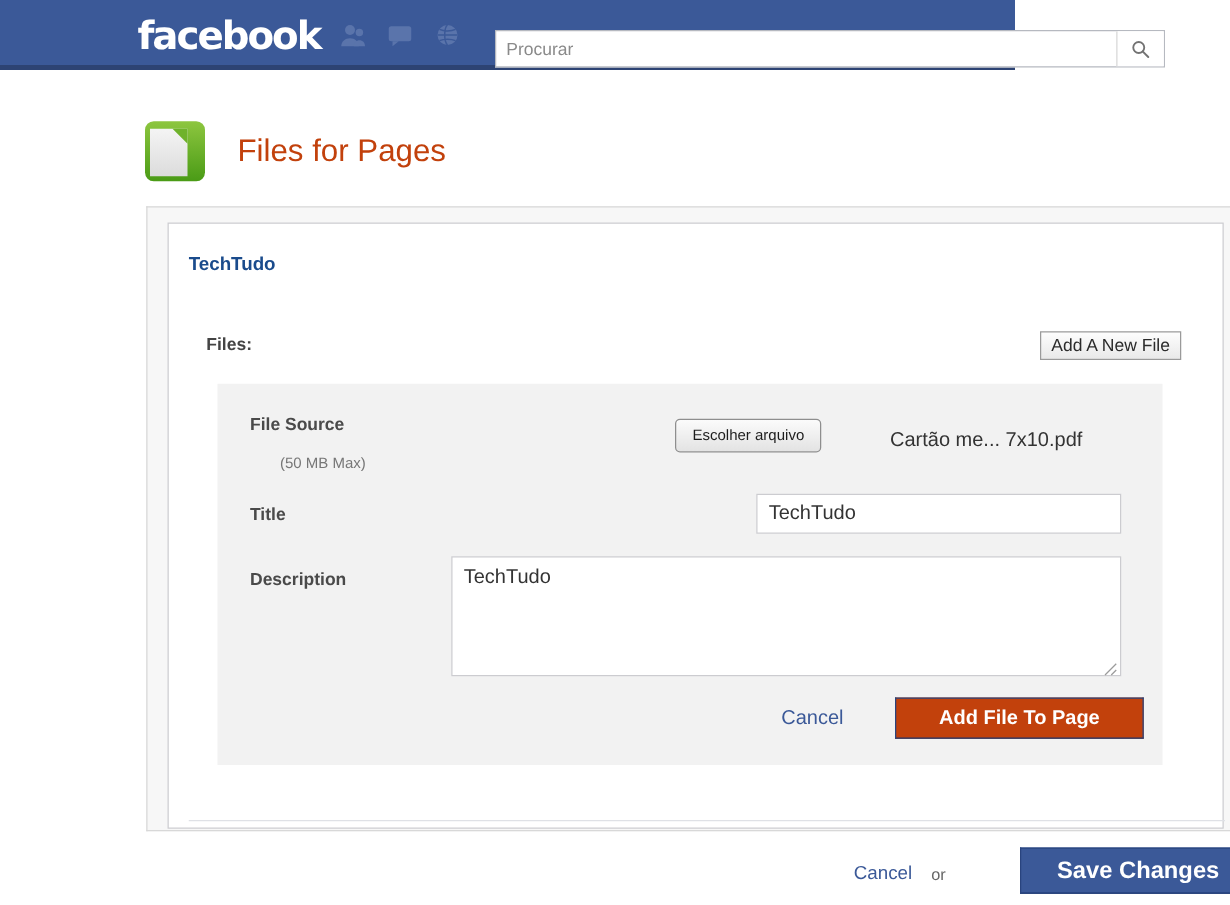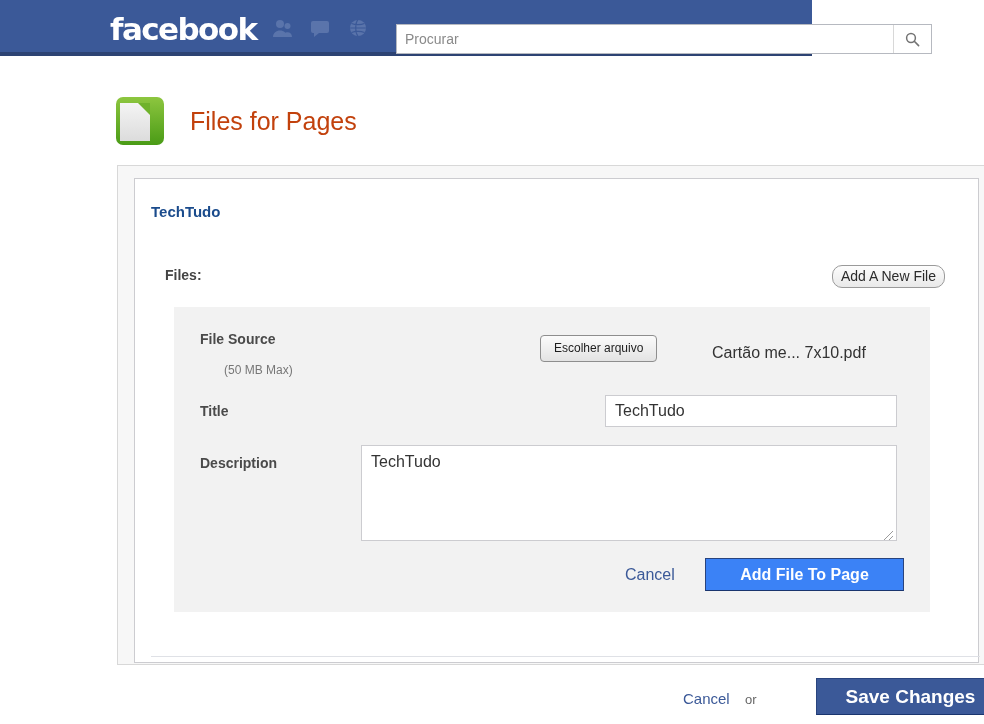--- a/index.html
+++ b/index.html
@@ -128,21 +128,21 @@
     color: #444444;
   }
   #add-new-file-btn {
     position: absolute; left: 697px; top: 86px;
     padding: 2px 8px 3px 8px;
     font-family: "Liberation Sans", sans-serif;
     font-size: 14px;
     color: #2b2b2b;
     background: linear-gradient(#fdfdfd, #e9e9e9);
     border: 1px solid #9a9a9a;
-    border-radius: 10px;
+    border-radius: 0;
     cursor: pointer;
     white-space: nowrap;
   }
 
   
   #file-form {
     position: absolute; left: 39px; top: 128px;
     width: 756px; height: 305px;
     background: #f2f2f2;
   }
@@ -214,23 +214,23 @@
   }
 
   #form-cancel-link {
     position: absolute; left: 451px; top: 259px;
     font-size: 16px;
     color: #3b5998;
     text-decoration: none;
     cursor: pointer;
   }
   #add-file-to-page-btn {
-    position: absolute; left: 531px; top: 251px;
+    position: absolute; left: 542px; top: 251px;
     width: 199px; height: 33px;
-    background: #3b82f6;
+    background: #c2410c;
     border: 1px solid #29447e;
     border-bottom-color: #1a356e;
     color: #ffffff;
     font-family: "Liberation Sans", sans-serif;
     font-size: 16px;
     font-weight: bold;
     cursor: pointer;
   }
 
   

